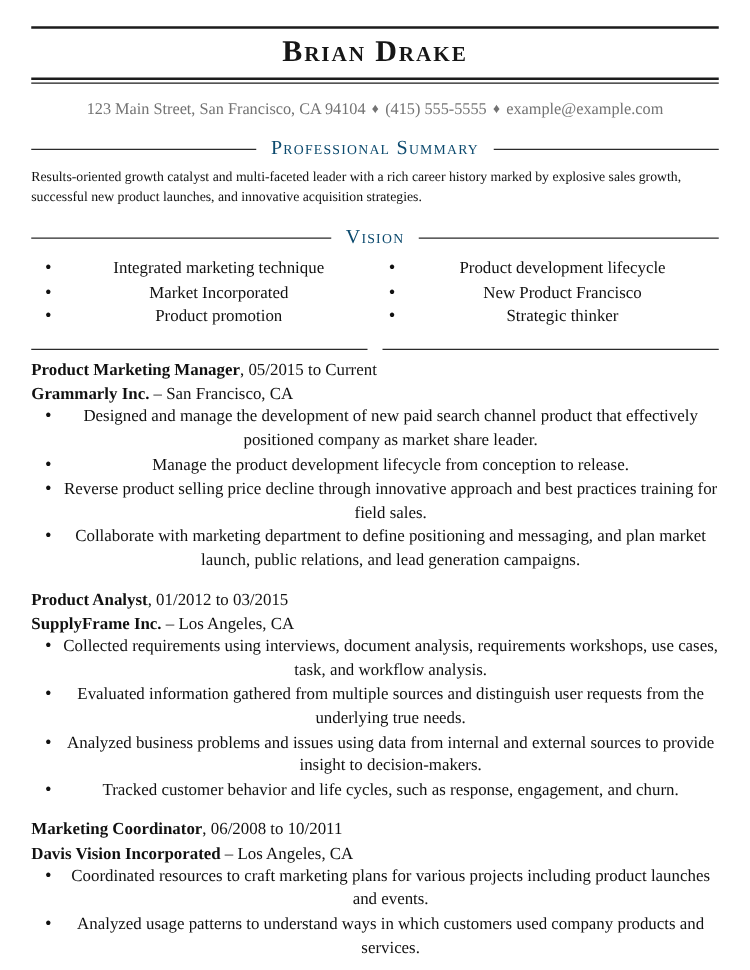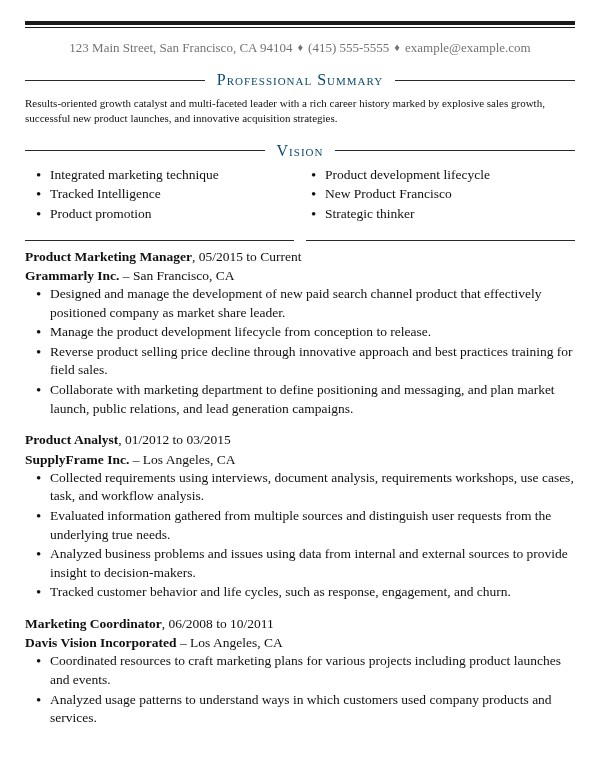--- a/index.html
+++ b/index.html
@@ -82,20 +82,21 @@
     display: grid;
     grid-template-columns: 1fr 1fr;
     margin-top: 4px;
   }
   ul.bullets {
     margin: 0;
     padding: 0;
     list-style: none;
     font-size: 13.5px;
     line-height: 1.38;
+    text-align: center;
   }
   ul.bullets li {
     position: relative;
     padding-left: 25px;
     margin: 0 0 1px 0;
   }
   ul.bullets li::before {
     content: "\2022";
     position: absolute;
     left: 11px;
@@ -112,20 +113,21 @@
   }
   .bold { font-weight: bold; }
 </style>
 </head>
 <body>
 
 <div class="page">
 
   <div class="top-rule"></div>
 
+  <div class="name">Brian Drake</div>
 
   <div class="double-rule"></div>
 
   <div class="contact-line">
     <span>123 Main Street, San Francisco, CA 94104</span><span class="diamond">♦</span><span>(415) 555-5555</span><span class="diamond">♦</span><span>example@example.com</span>
   </div>
 
   <div class="section-header">
     <div class="rule"></div>
     <div class="label">Professional Summary</div>
@@ -136,21 +138,21 @@
 
   <div class="section-header">
     <div class="rule"></div>
     <div class="label">Vision</div>
     <div class="rule"></div>
   </div>
 
   <div class="skills-grid">
     <ul class="bullets">
       <li>Integrated marketing technique</li>
-      <li>Tracked Intelligence</li>
+      <li>Market Incorporated</li>
       <li>Product promotion</li>
     </ul>
     <ul class="bullets">
       <li>Product development lifecycle</li>
       <li>New Product Francisco</li>
       <li>Strategic thinker</li>
     </ul>
   </div>
 
   <div class="section-header">

